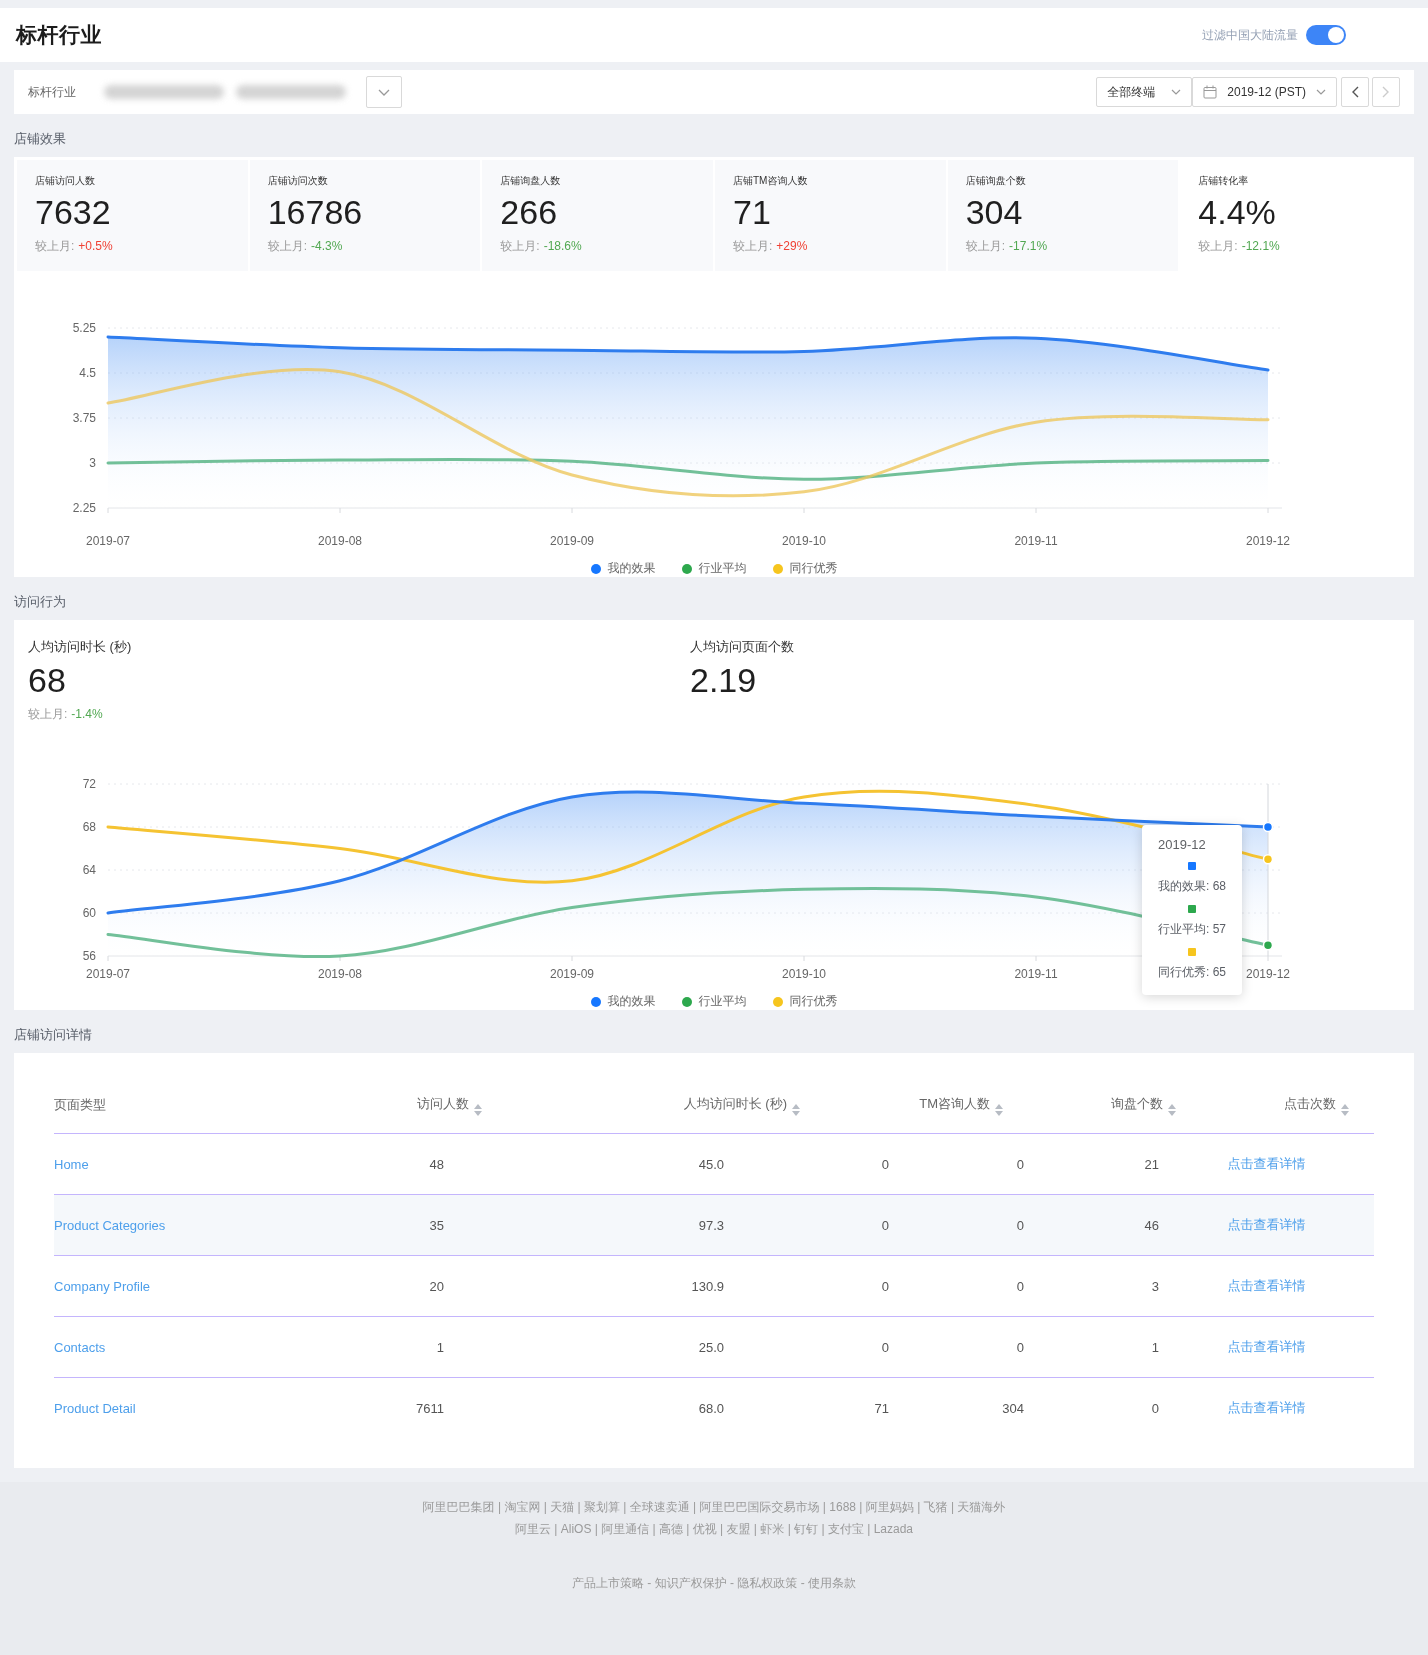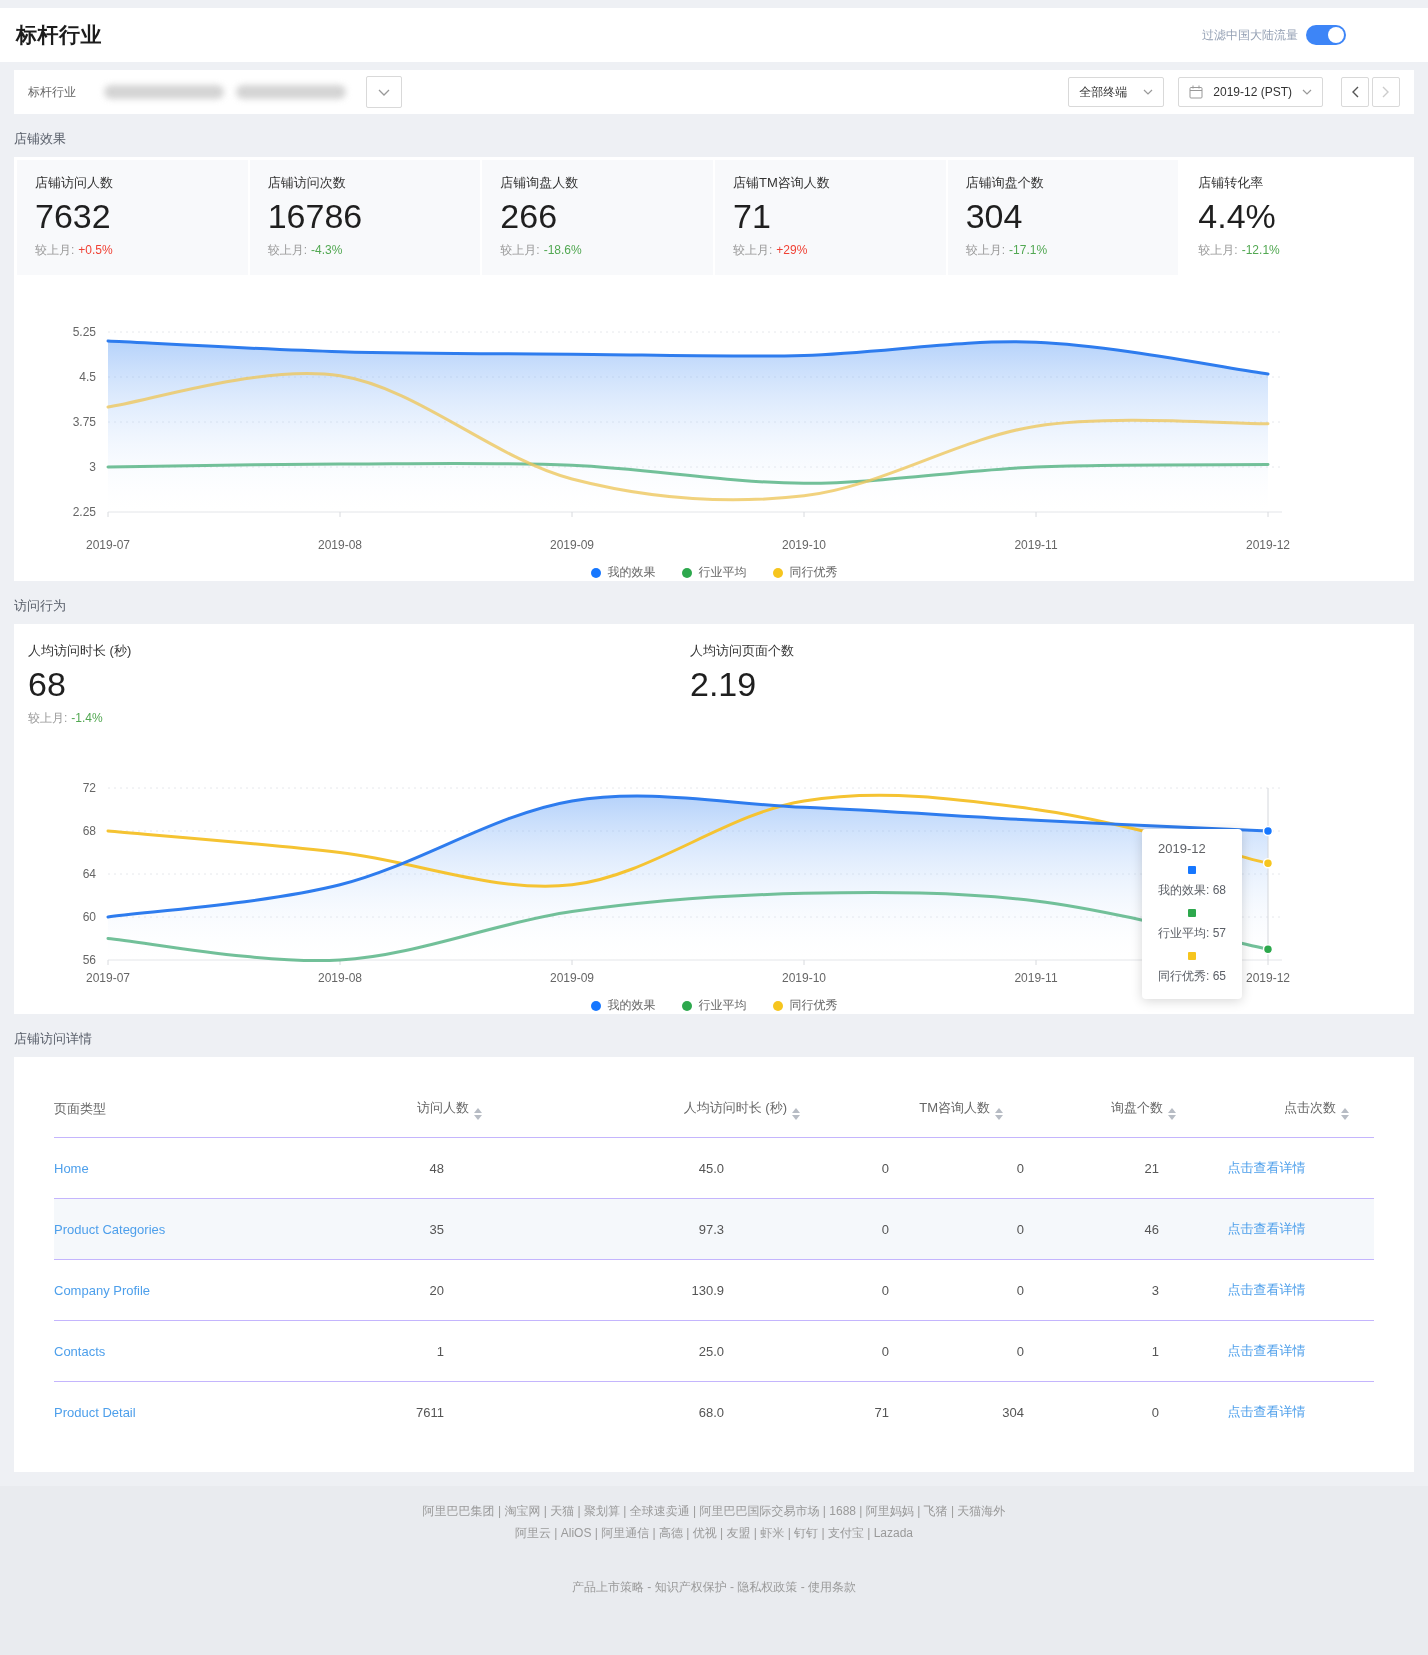--- a/index.html
+++ b/index.html
@@ -29,21 +29,21 @@
     display:flex; align-items:center; padding:0 14px; gap:10px;
   }
   .filter-label { font-size:12px; color:#666; }
   .combo { display:flex; align-items:center; height:32px; }
   .combo-blur { width:280px; height:32px; position:relative; overflow:hidden; }
   .blur-blob { position:absolute; top:9px; height:14px; border-radius:7px; background:#c9c9c9; filter:blur(3px); opacity:.8; }
   .combo-btn {
     width:36px; height:32px; border:1px solid #d9d9d9; border-radius:2px;
     display:flex; align-items:center; justify-content:center; background:#fff; cursor:pointer;
   }
-  .filter-right { margin-left:auto; display:flex; align-items:center; gap:14px;border-radius:10px; }
+  .filter-right { margin-left:auto; display:flex; align-items:center; gap:0;border-radius:10px; }
   .select-box, .date-box {
     height:30px; border:1px solid #d9d9d9; border-radius:2px; background:#fff;
     display:flex; align-items:center; padding:0 10px; gap:10px;
     font-size:12px; color:#333; cursor:pointer;
   }
   .select-box { min-width:96px; justify-content:space-between; }
   .pager { display:flex; gap:3px; margin-left:4px; }
   .pager-btn {
     width:28px; height:30px; border:1px solid #d9d9d9; border-radius:2px; background:#fff;
     display:flex; align-items:center; justify-content:center; cursor:pointer;
@@ -52,21 +52,21 @@
   .pager-btn.disabled { color:#ccc; cursor:default; }
   
   .section-label { font-size:13px; color:#595f6a; margin:16px 0 9px 0; }
   .panel { background:#fff; }
   
   .kpi-row { display:flex; gap:2px; padding:3px; }
   .kpi {
     flex:1; background:#f8f9fb; padding:14px 18px 16px; cursor:pointer;
   }
   .kpi.selected { background:#fff; }
-  .kpi-label { font-size:13px; color:#333; }
+  .kpi-label { font-size:10px; color:#333; }
   .kpi-value { font-size:34px; color:#1f1f1f; font-weight:500; margin-top:4px; line-height:40px; }
   .kpi-delta { font-size:12px; margin-top:6px; color:#999; }
   .kpi-delta .pct { margin-left:4px; }
   .pct.up { color:#f04134; }
   .pct.down { color:#52a852; }
   .chart-wrap { margin:40px 14px 0; }
   .legend { display:flex; justify-content:center; gap:26px; margin:6px 0 14px; }
   .legend-item { display:flex; align-items:center; gap:7px; font-size:12px; color:#666; cursor:pointer; }
   .legend-dot { width:10px; height:10px; border-radius:50%; }
   

